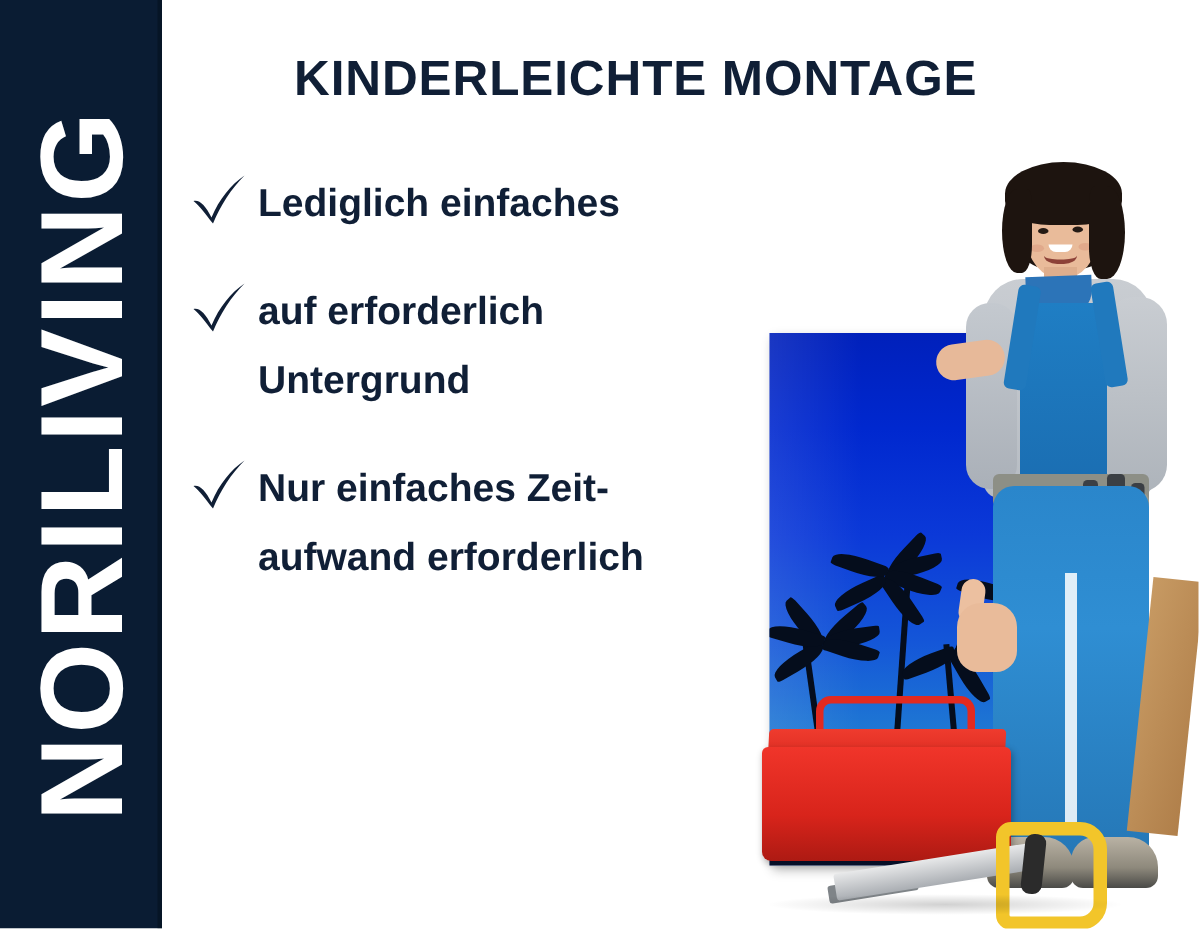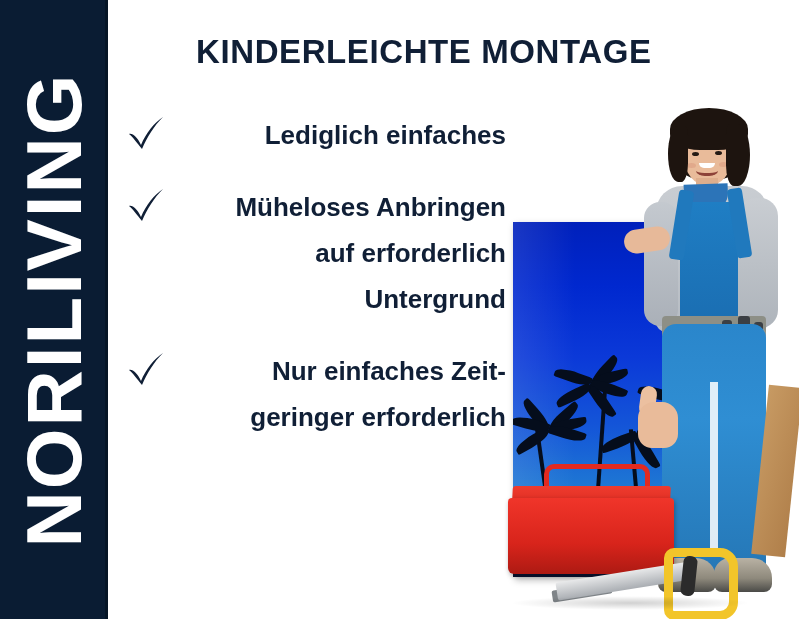--- a/index.html
+++ b/index.html
@@ -57,21 +57,20 @@
   .bullets{
     position:absolute;
     left:126px;top:112px;
     width:380px;
   }
   .bullet{
     position:relative;
     display:flex;
     align-items:flex-start;
     margin-bottom:26px;
-    text-align:right;
   }
   .check-wrap{
     flex:0 0 46px;
     height:40px;
     position:relative;
     margin-top:2px;
   }
   .check-wrap svg{display:block;}
   .bullet-lines{
     flex:1 1 auto;
@@ -294,35 +293,34 @@
       </span>
     </div>
 
     <div class="bullet">
       <span class="check-wrap">
         <svg width="40" height="38" viewBox="0 0 40 38" aria-hidden="true">
           <path d="M3 20 C7 19 11 23 15 31 C20 19 28 9 37 3 C28 12 21 23 16 35 C11 29 7 23 3 20 Z" fill="#101f36"></path>
         </svg>
       </span>
       <span class="bullet-lines">
-        <span class="ln">Müheloses Anbringen</span>
         <span class="ln">auf erforderlich</span>
         <span class="ln">Untergrund</span>
       </span>
     </div>
 
     <div class="bullet">
       <span class="check-wrap">
         <svg width="40" height="38" viewBox="0 0 40 38" aria-hidden="true">
           <path d="M3 20 C7 19 11 23 15 31 C20 19 28 9 37 3 C28 12 21 23 16 35 C11 29 7 23 3 20 Z" fill="#101f36"></path>
         </svg>
       </span>
       <span class="bullet-lines">
         <span class="ln">Nur einfaches Zeit-</span>
-        <span class="ln">geringer erforderlich</span>
+        <span class="ln">aufwand erforderlich</span>
       </span>
     </div>
 
   </div>
 
   <div class="photo">
 
     <div class="panel">
       <div class="glare"></div>
       <div class="sea"></div>

